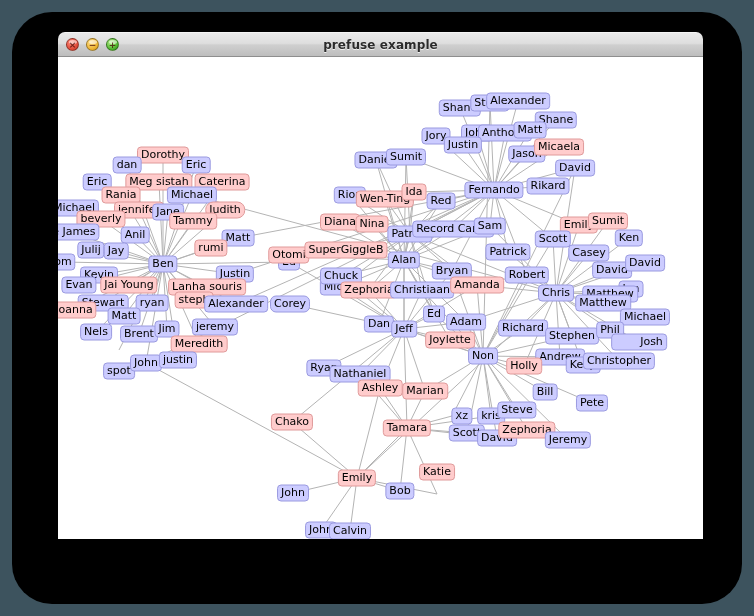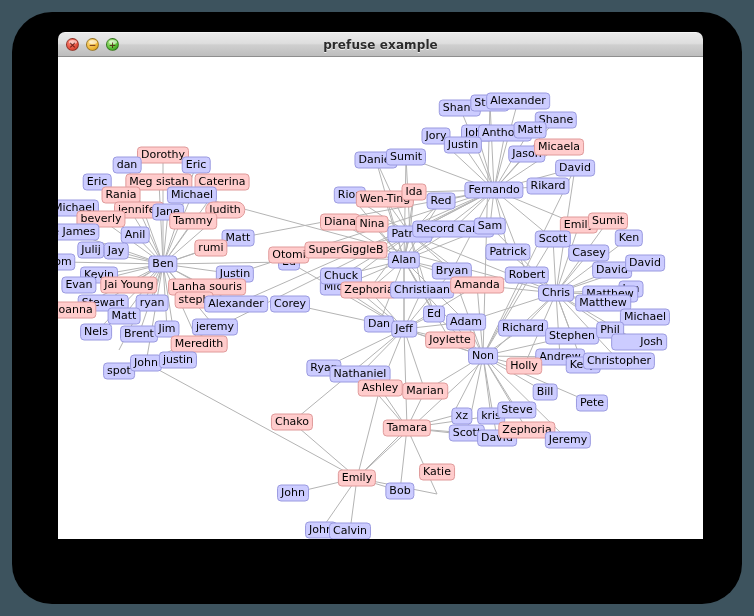--- a/index.html
+++ b/index.html
@@ -376,21 +376,21 @@
           <div class="node m" style="left: 177px; top: 217px;">Justin</div>
           <div class="node m" style="left: 21px; top: 228px;">Evan</div>
           <div class="node f" style="left: 71px; top: 228px;">Jai Young</div>
           <div class="node f" style="left: 149px; top: 230px;">Lanha souris</div>
           <div class="node m" style="left: 282px; top: 230px;">Micah</div>
           <div class="node m" style="left: 45px; top: 246px;">Stewart</div>
           <div class="node m" style="left: 94px; top: 246px;">ryan</div>
           <div class="node f" style="left: 136px; top: 243px;">steph</div>
           <div class="node m" style="left: 178px; top: 247px;">Alexander</div>
           <div class="node f" style="left: 16px; top: 253px;">Joanna</div>
-          <div class="node m" style="left: 232px; top: 247px;">Corey</div>
+          <div class="node m" style="left: 232px; top: 247px; border-radius: 6px;">Corey</div>
           <div class="node m" style="left: 66px; top: 259px;">Matt</div>
           <div class="node m" style="left: 38px; top: 275px;">Nels</div>
           <div class="node m" style="left: 81px; top: 277px;">Brent</div>
           <div class="node m" style="left: 109px; top: 272px;">Jim</div>
           <div class="node m" style="left: 157px; top: 270px;">jeremy</div>
           <div class="node m" style="left: 61px; top: 293px; margin-top: 21px;">spot</div>
           <div class="node f" style="left: 141px; top: 287px;">Meredith</div>
           <div class="node m" style="left: 88px; top: 306px;">John</div>
           <div class="node m" style="left: 120px; top: 303px;">justin</div>
           <div class="node m" style="left: 402px; top: 51px;">Shane</div>

